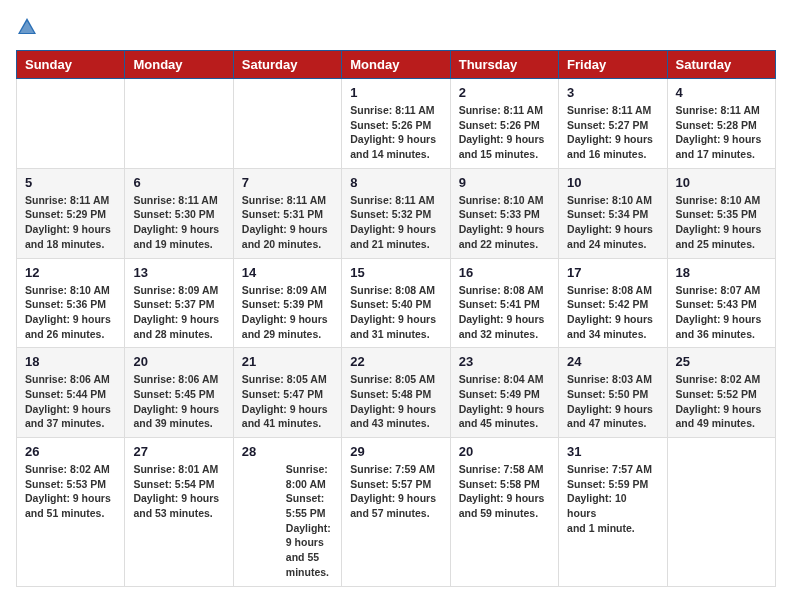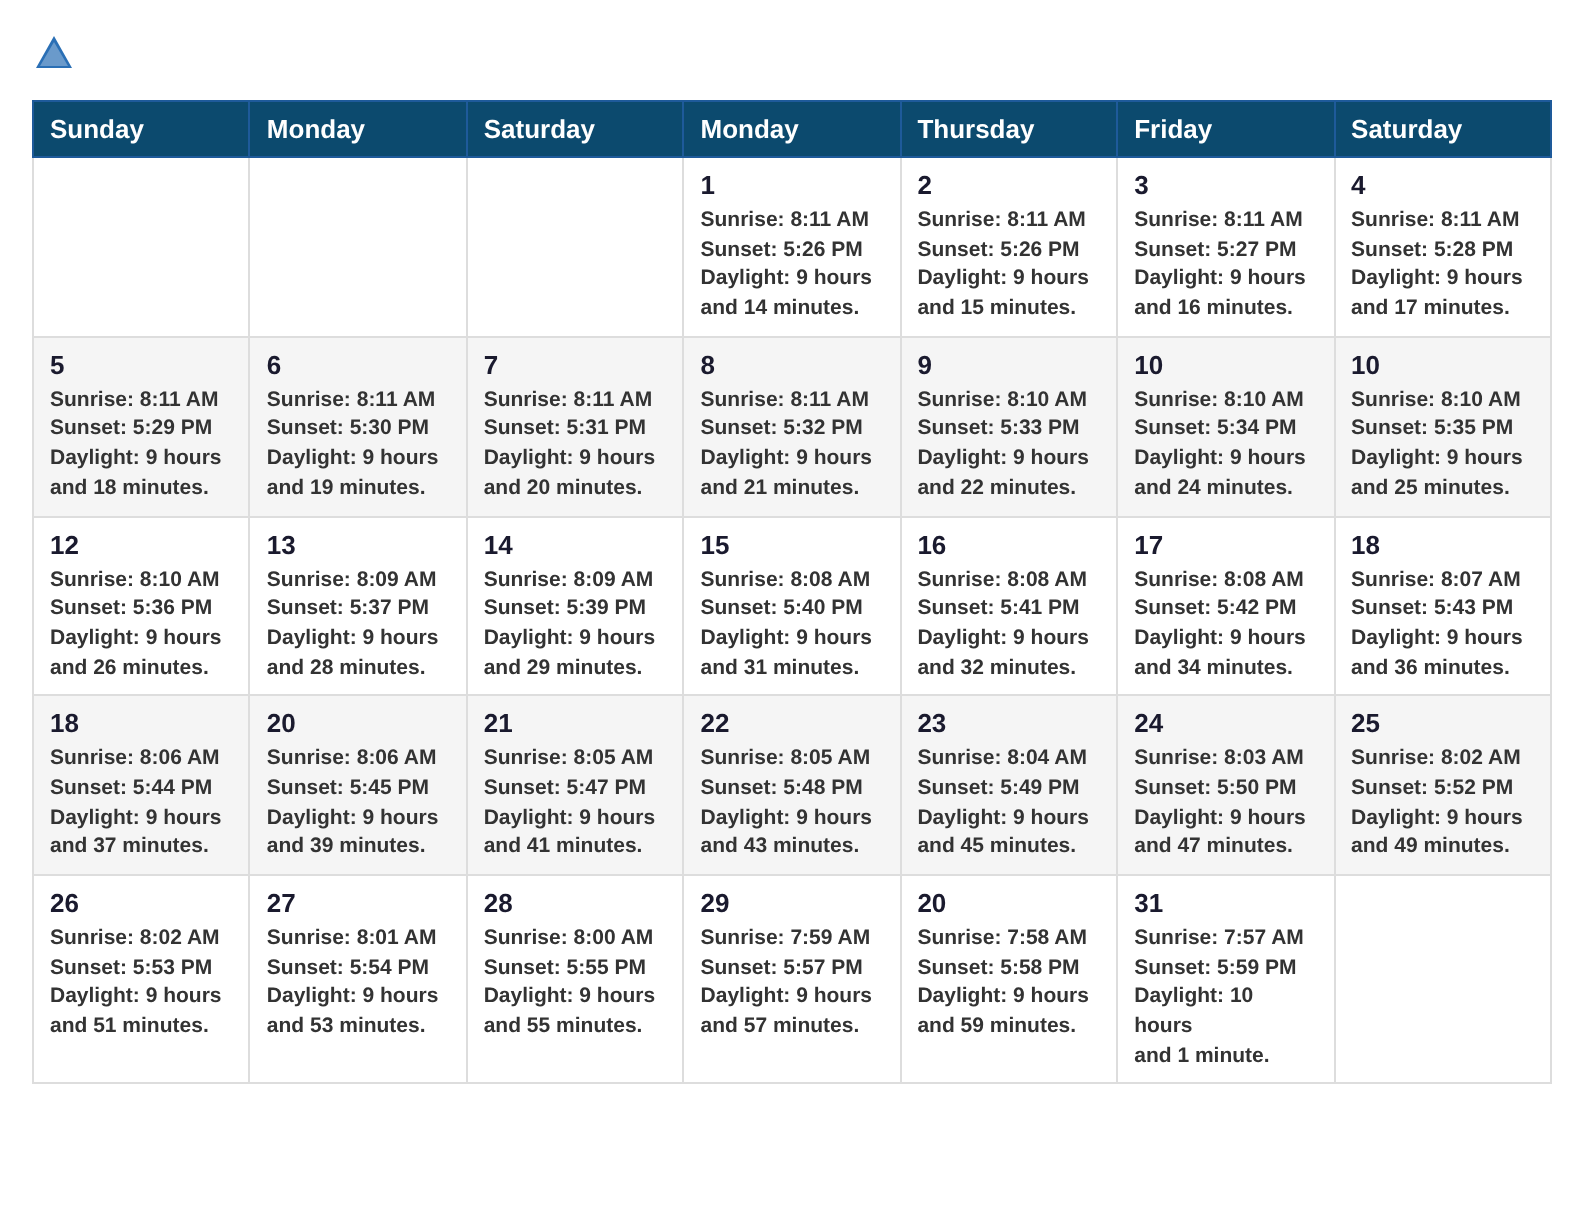--- a/index.html
+++ b/index.html
@@ -51,21 +51,21 @@
     .location {
       font-size: 14px;
       color: #444;
     }
     .calendar {
       width: 100%;
       border-collapse: collapse;
       border: 1px solid #ccc;
     }
     .calendar th {
-      background: #0c4a6e;
+      background: #b91c1c;
       color: #fff;
       text-align: left;
       padding: 6px 8px;
       font-size: 13px;
       font-weight: bold;
       border: 1px solid #1e5a9a;
     }
     .calendar td {
       vertical-align: top;
       padding: 6px 8px;
@@ -325,21 +325,21 @@
         </td>
         <td>
           <span class="day-number">27</span>
           <div class="day-info" style="white-space: pre-line;">Sunrise: 8:01 AM
 Sunset: 5:54 PM
 Daylight: 9 hours
 and 53 minutes.</div>
         </td>
         <td>
           <span class="day-number">28</span>
-          <div class="day-info" style="white-space: pre-line;">Sunrise: 8:00 AM
+          <div class="day-info" style="white-space: pre-line; margin-left: 44px;">Sunrise: 8:00 AM
 Sunset: 5:55 PM
 Daylight: 9 hours
 and 55 minutes.</div>
         </td>
         <td>
           <span class="day-number">29</span>
           <div class="day-info" style="white-space: pre-line;">Sunrise: 7:59 AM
 Sunset: 5:57 PM
 Daylight: 9 hours
 and 57 minutes.</div>

